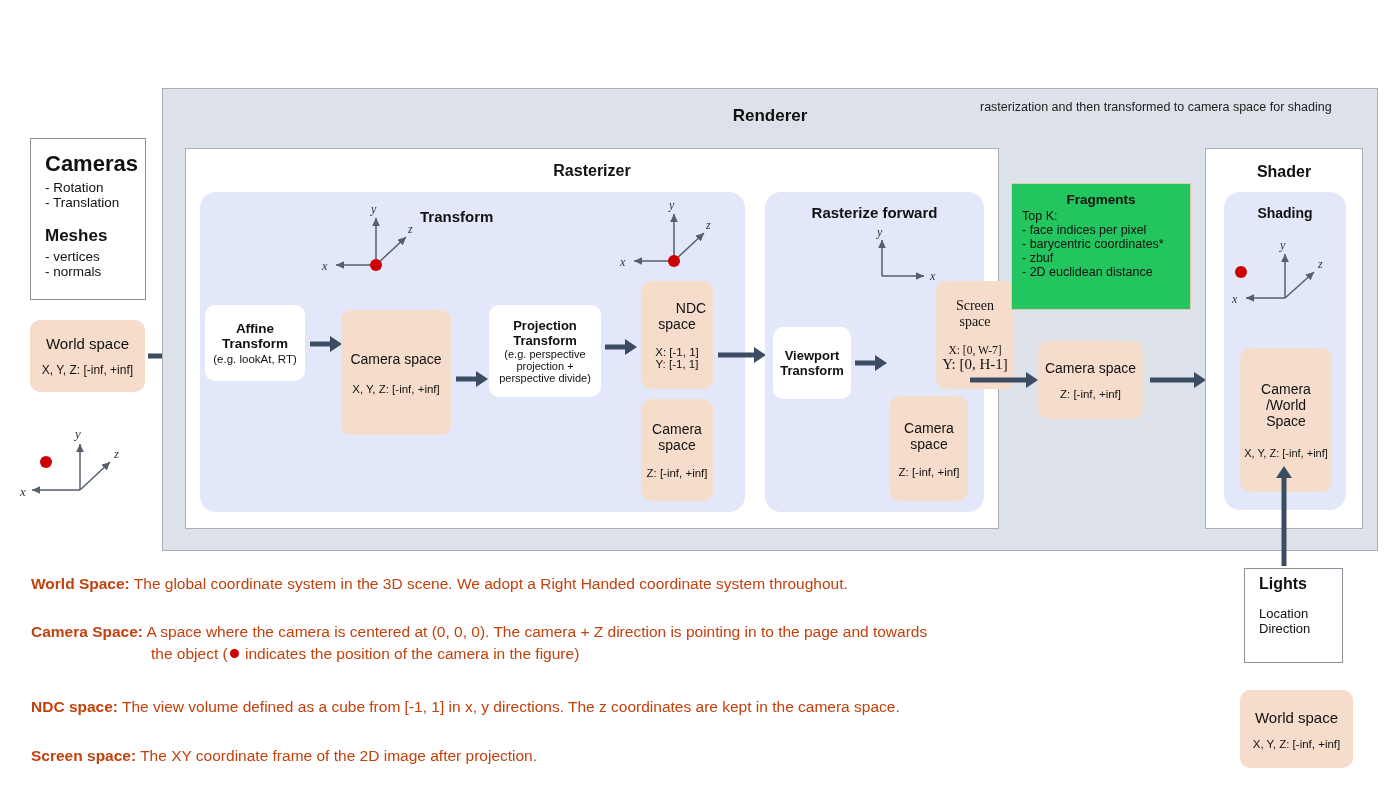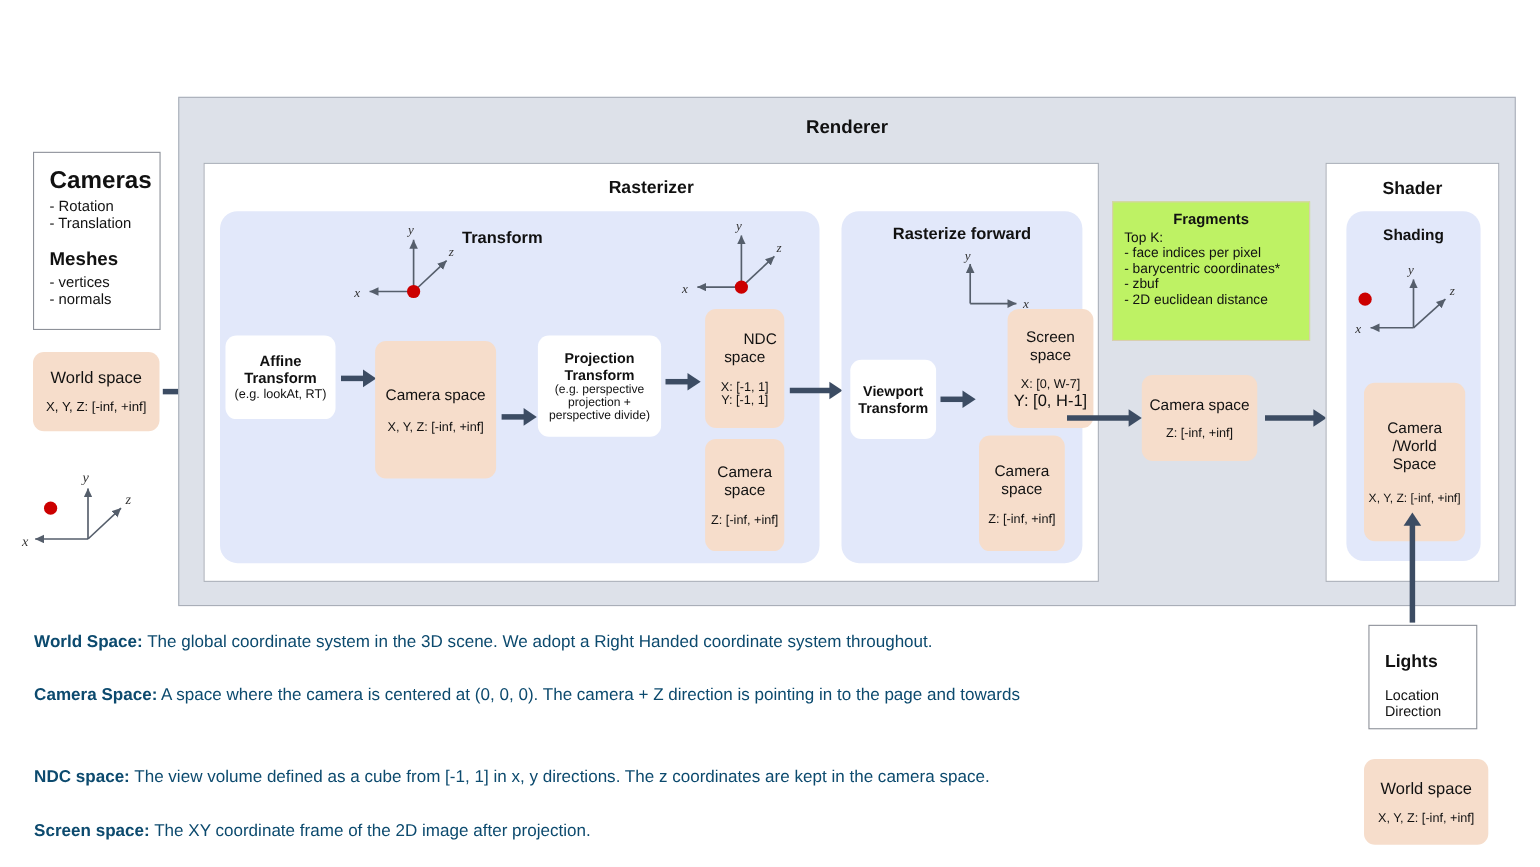--- a/index.html
+++ b/index.html
@@ -37,21 +37,21 @@
   }
   .panel-gray {
     background: #dde1e9;
     border: 1px solid #a9aeb8;
   }
   .panel-white {
     background: #ffffff;
     border: 1px solid #a9aeb8;
   }
   .panel-cream {
-    background: #bef264;
+    background: #22c55e;
     border: 1px solid #d8cfae;
   }
   .plain-card {
     background: #ffffff;
     border: 1px solid #8d9199;
   }
 
   .ttl { font-weight: bold; }
   .sub { font-size: 13px; }
 
@@ -82,21 +82,21 @@
     border-left: 8px solid transparent;
     border-right: 8px solid transparent;
     border-bottom: 12px solid #3c4c63;
   }
 
   
   .legend-row {
     position: absolute;
     font-size: 15.5px;
     line-height: 1.45;
-    color: #0c4a6e;
+    color: #c2410c;
   }
   .legend-row b { font-weight: bold; }
   .legend-indent { display: block; margin-left: 120px; }
   .reddot-inline {
     display: inline-block;
     width: 9px; height: 9px; border-radius: 50%;
     background: #cc0000; vertical-align: 1px;
     margin: 0 2px;
   }
 
@@ -138,20 +138,21 @@
 <div class="arrow-h" style="left:148px; top:348px; width:50px; height:16px;">
   <div class="shaft" style="width:40px;"></div>
   <div class="head"></div>
 </div>
 
 <div class="abs panel-gray" style="left:162px; top:88px; width:1216px; height:463px;"></div>
 
 <div class="abs ttl" style="left:162px; top:106px; width:1216px; text-align:center; font-size:17px;">Renderer</div>
 
 <div class="abs" style="left:980px; top:98px; width:390px; font-size:12.5px; line-height:1.45; color:#222;">
+  <div>rasterization and then transformed to camera space for shading</div>
 </div>
 
 <div class="abs panel-white" style="left:185px; top:148px; width:814px; height:381px;"></div>
 <div class="abs ttl" style="left:185px; top:162px; width:814px; text-align:center; font-size:16px;">Rasterizer</div>
 
 <div class="abs box-blue" style="left:200px; top:192px; width:545px; height:320px;"></div>
 <div class="abs ttl" style="left:420px; top:208px; font-size:15px;">Transform</div>
 
 <svg class="gizmo" style="left:318px; top:200px;" width="100" height="80" viewBox="0 0 100 80">
   <defs>
@@ -253,21 +254,21 @@
 <div class="abs box-white" style="left:773px; top:327px; width:78px; height:72px;">
   <div class="ttl" style="font-size:13px;">Viewport</div>
   <div class="ttl" style="font-size:13px;">Transform</div>
 </div>
 
 <div class="arrow-h" style="left:855px; top:355px; width:32px; height:16px;">
   <div class="shaft" style="width:22px;"></div>
   <div class="head"></div>
 </div>
 
-<div class="abs box-peach" style="left:916px; top:281px; width:78px; height:108px;">
+<div class="abs box-peach" style="left:936px; top:281px; width:78px; height:108px;font-family:Liberation Serif, serif;">
   <div style="font-size:14px;">Screen</div>
   <div style="font-size:14px;">space</div>
   <div style="font-size:11.5px; margin-top:14px;">X: [0, W-7]</div>
   <div style="font-size:15px;">Y: [0,  H-1]</div>
 </div>
 
 <div class="abs box-peach" style="left:890px; top:396px; width:78px; height:105px;">
   <div style="font-size:14px;">Camera</div>
   <div style="font-size:14px;">space</div>
   <div style="font-size:11.5px; margin-top:14px;">Z: [-inf, +inf]</div>
@@ -323,37 +324,40 @@
   <div style="font-size:14px;">/World</div>
   <div style="font-size:14px;">Space</div>
   <div style="font-size:11px; margin-top:18px;">X, Y, Z: [-inf, +inf]</div>
 </div>
 
 <div class="arrow-v" style="left:1276px; top:466px; width:16px; height:100px;">
   <div class="shaft" style="height:90px;"></div>
   <div class="head"></div>
 </div>
 
-<div class="abs plain-card" style="left:1244px; top:568px; width:99px; height:95px; padding:24px 0 0 14px;">
+<div class="abs plain-card" style="left:1244px; top:568px; width:99px; height:95px; padding:6px 0 0 14px;">
   <div class="ttl" style="font-size:16px;">Lights</div>
   <div style="font-size:13px; margin-top:13px;">Location</div>
   <div style="font-size:13px;">Direction</div>
 </div>
 
 <div class="abs box-peach" style="left:1240px; top:690px; width:113px; height:78px;">
   <div style="font-size:15px;">World space</div>
   <div style="font-size:11.5px; margin-top:12px;">X, Y, Z: [-inf, +inf]</div>
 </div>
 
 <div class="legend-row" style="left:31px; top:573px; width:1070px;">
   <b>World Space:</b><span> The global coordinate system in the 3D scene. We adopt a Right Handed coordinate system throughout.</span>
 </div>
 
 <div class="legend-row" style="left:31px; top:621px; width:1080px;">
   <b>Camera Space:</b><span> A space where the camera is centered at (0, 0, 0). The camera + Z direction is pointing in to the page and towards</span>
+  <span class="legend-indent">
+    <span>the object (</span><span class="reddot-inline"></span><span> indicates the position of the camera in the figure)</span>
+  </span>
 </div>
 
 <div class="legend-row" style="left:31px; top:696px; width:1070px;">
   <b>NDC space:</b><span> The view volume defined as a cube from [-1, 1] in x, y directions. The z coordinates are kept in the camera space.</span>
 </div>
 
 <div class="legend-row" style="left:31px; top:745px; width:1070px;">
   <b>Screen space:</b><span> The XY coordinate frame of the 2D image after projection.</span>
 </div>
 

